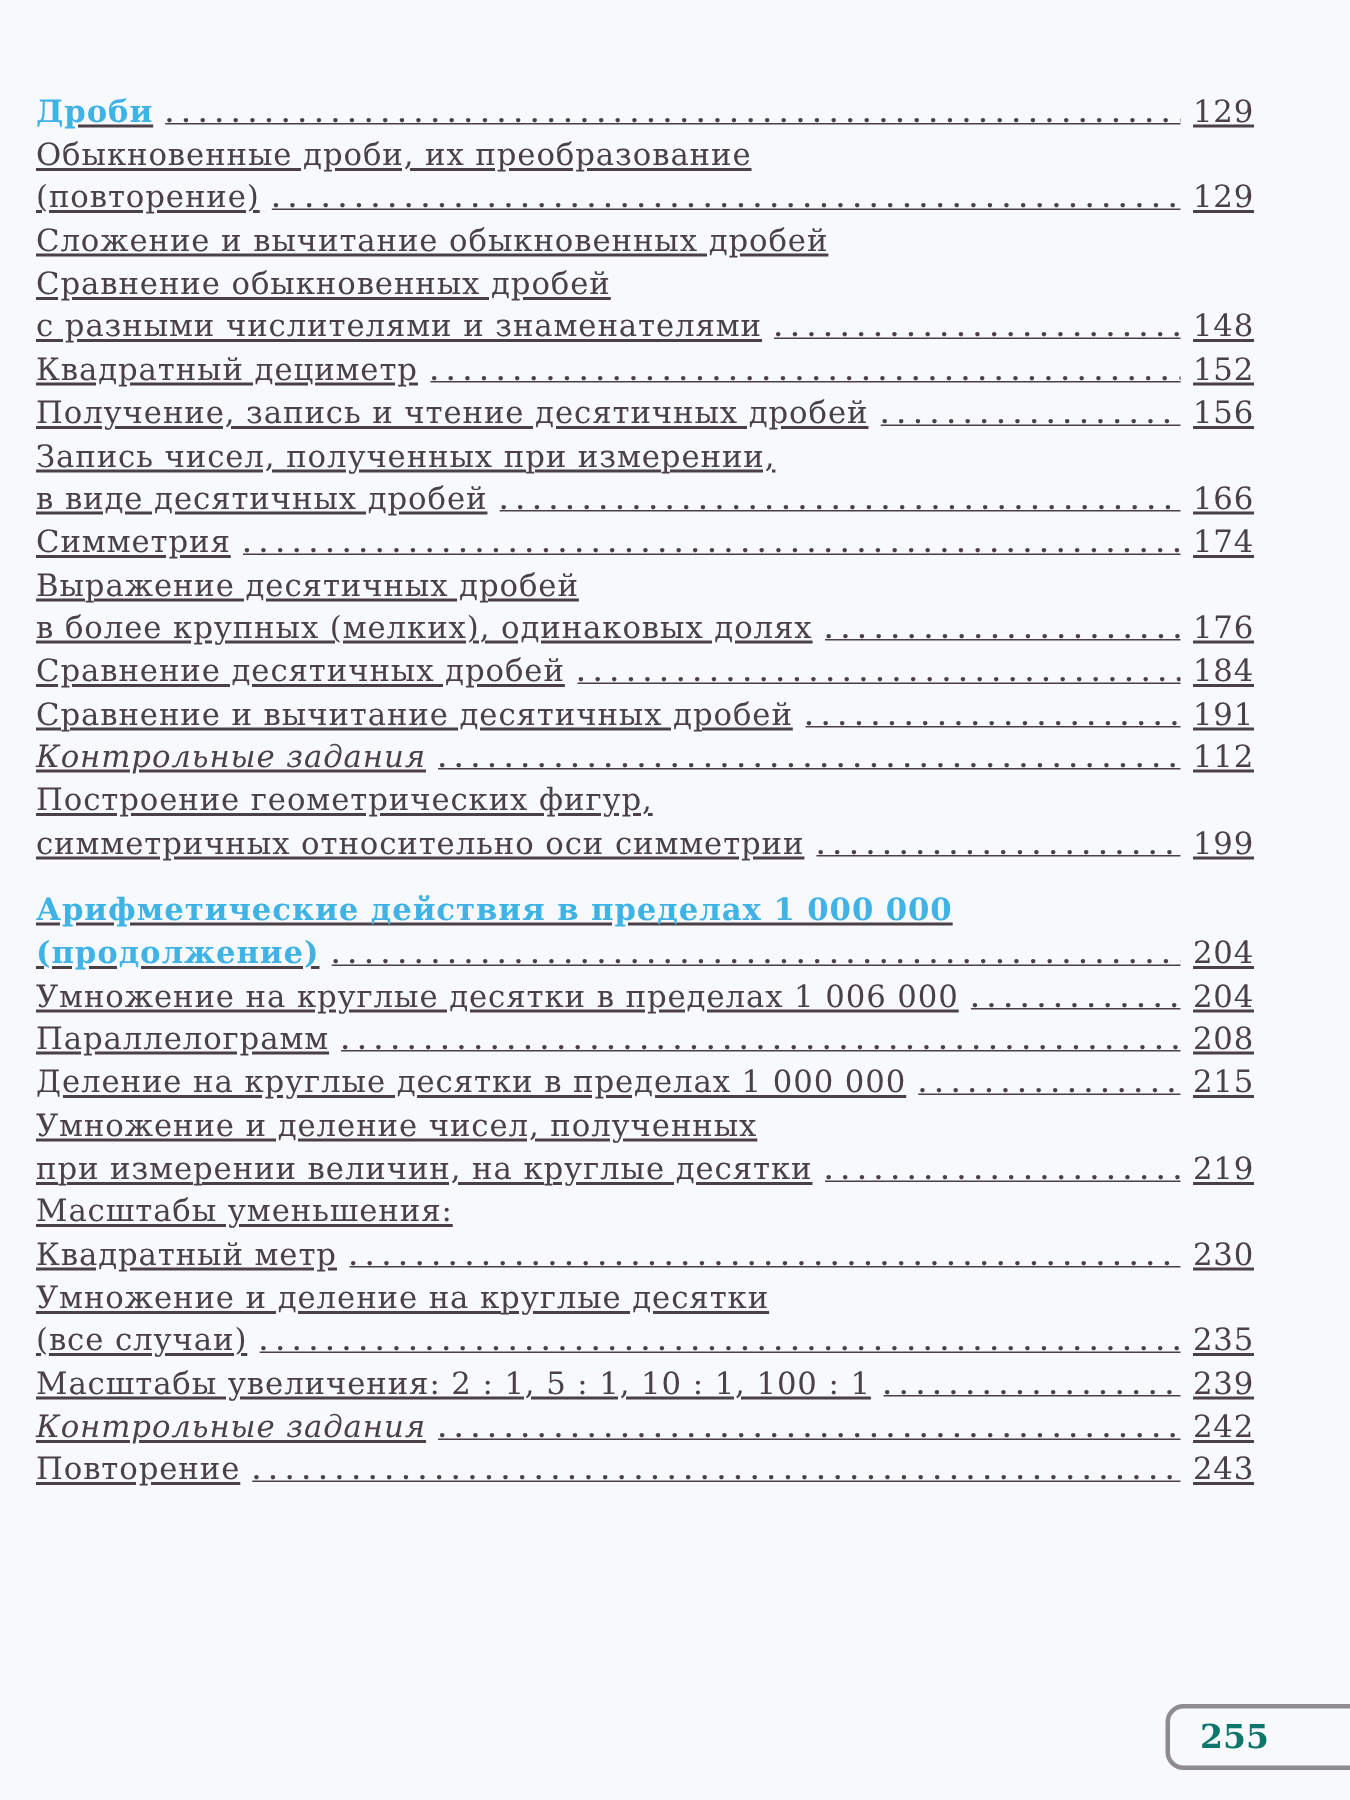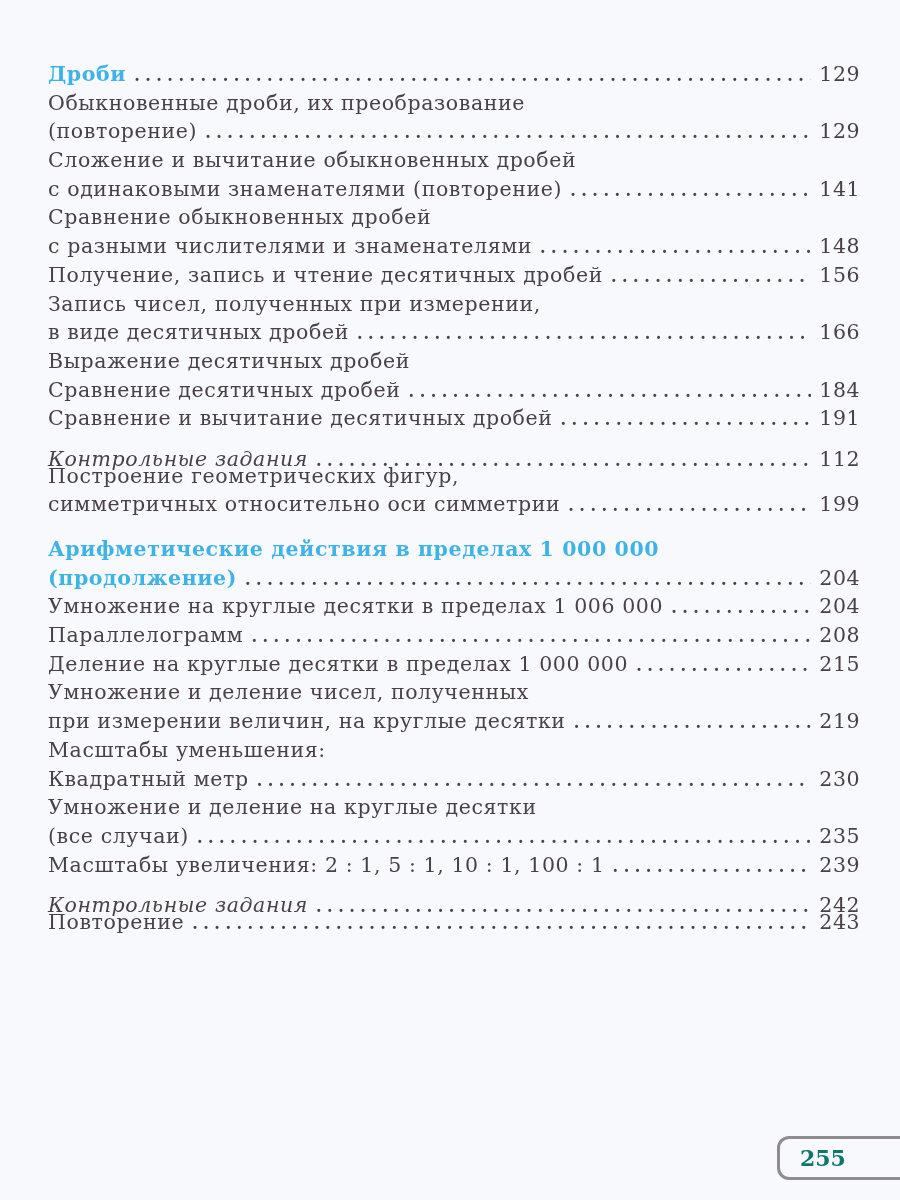--- a/index.html
+++ b/index.html
@@ -3,38 +3,38 @@
 <meta charset="utf-8">
 <style>
   html, body { margin: 0; padding: 0; }
   body {
     width: 900px; height: 1200px; overflow: hidden;
     background: #f7f9fc;
     font-family: "DejaVu Serif", "Liberation Serif", serif;
     color: #4a4146;
     position: relative;
   }
-  .toc { position: absolute; left: 48px; top: 60px; width: 812px; }
+  .toc { position: absolute; left: 24px; top: 60px; width: 812px; text-decoration: underline; }
   .section { margin-bottom: 16px; }
   .line {
     font-size: 20.5px; line-height: 28.7px; height: 28.7px;
     white-space: nowrap; display: flex; align-items: baseline;
     letter-spacing: 0.6px;
   }
   .line .text { flex: 0 0 auto; }
   .line .dots {
     flex: 1 1 auto; overflow: hidden; margin: 0 8px;
     color: #4a4146; letter-spacing: 5.5px; font-weight: bold; font-size: 16px;
   }
   .line .dots::before {
     content: "..........................................................................................................................................";
   }
   .line .page { flex: 0 0 auto; text-align: left; letter-spacing: 0.5px; }
   .heading .text { color: #3fb3e6; font-weight: bold; }
-  .italic .text { font-style: italic; margin-top: 12px; }
+  .italic .text { font-style: italic; }
   .page-badge {
     position: absolute; left: 777px; top: 1136px; width: 140px; height: 44px;
     border: 3px solid #8f8c90; border-radius: 12px;
     box-sizing: border-box;
     background: #f7f9fc;
   }
   .page-badge span {
     position: absolute; left: 20px; top: 6px;
     font-size: 22px; font-weight: bold; color: #0f766e;
   }
@@ -54,47 +54,57 @@
       </div>
       <div class="line ">
         <span class="text">(повторение)</span>
         <span class="dots"></span>
         <span class="page">129</span>
       </div>
       <div class="line ">
         <span class="text">Сложение и вычитание обыкновенных дробей</span>
       </div>
       <div class="line ">
-        <span class="text">с одинаковыми знаменателями (повторение)</span>
-        <span class="dots"></span>
-        <span class="page">141</span>
-      </div>
-      <div class="line ">
         <span class="text">Сравнение обыкновенных дробей</span>
       </div>
       <div class="line ">
         <span class="text">с разными числителями и знаменателями</span>
         <span class="dots"></span>
         <span class="page">148</span>
+      </div>
+      <div class="line ">
+        <span class="text">Квадратный дециметр</span>
+        <span class="dots"></span>
+        <span class="page">152</span>
       </div>
       <div class="line ">
         <span class="text">Получение, запись и чтение десятичных дробей</span>
         <span class="dots"></span>
         <span class="page">156</span>
       </div>
       <div class="line ">
         <span class="text">Запись чисел, полученных при измерении,</span>
       </div>
       <div class="line ">
         <span class="text">в виде десятичных дробей</span>
         <span class="dots"></span>
         <span class="page">166</span>
       </div>
       <div class="line ">
+        <span class="text">Симметрия</span>
+        <span class="dots"></span>
+        <span class="page">174</span>
+      </div>
+      <div class="line ">
         <span class="text">Выражение десятичных дробей</span>
+      </div>
+      <div class="line ">
+        <span class="text">в более крупных (мелких), одинаковых долях</span>
+        <span class="dots"></span>
+        <span class="page">176</span>
       </div>
       <div class="line ">
         <span class="text">Сравнение десятичных дробей</span>
         <span class="dots"></span>
         <span class="page">184</span>
       </div>
       <div class="line ">
         <span class="text">Сравнение и вычитание десятичных дробей</span>
         <span class="dots"></span>
         <span class="page">191</span>

